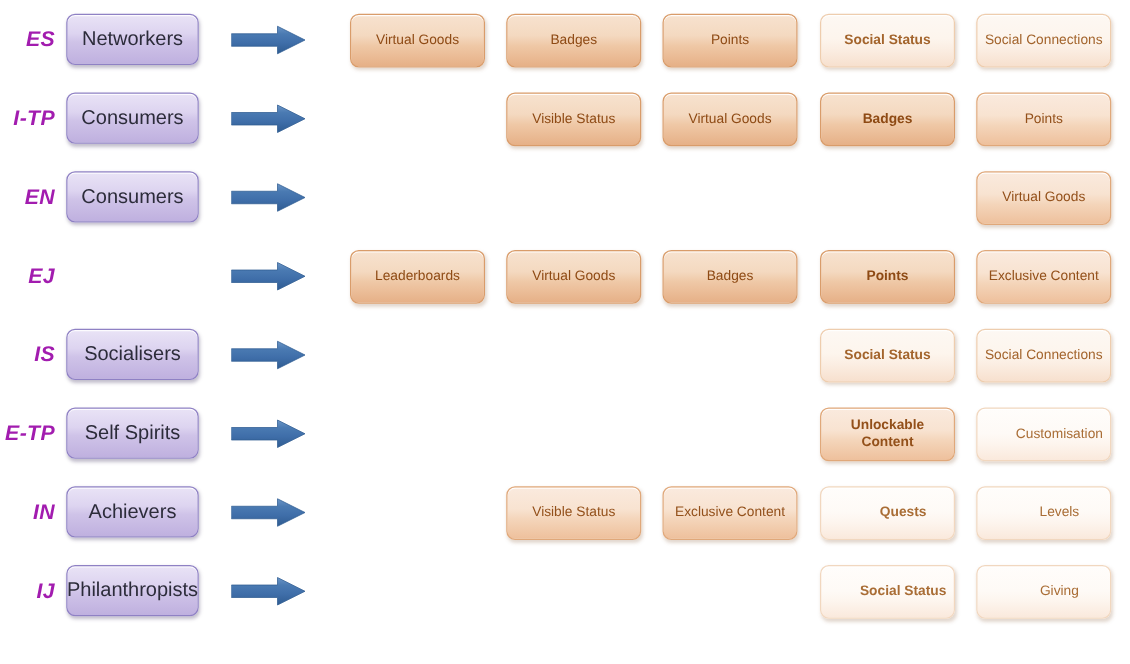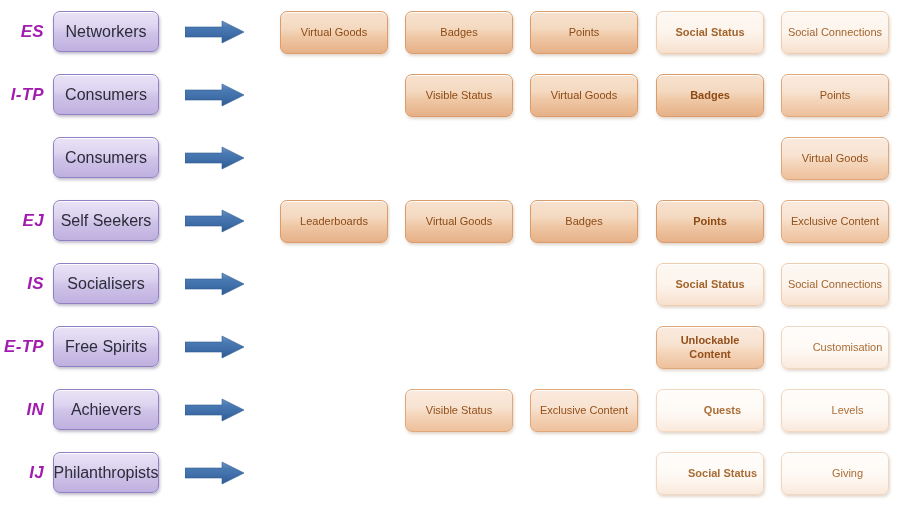--- a/index.html
+++ b/index.html
@@ -175,37 +175,37 @@
             </linearGradient>
           </defs>
           <path d="M0 7 L37 7 L37 1 L59 12 L37 23 L37 17 L0 17 Z" fill="url(#agrad)" stroke="#2f5c91" stroke-width="0.6"></path>
         </svg></div>
       <div class="perk col-2 shade-1">Visible Status</div>
       <div class="perk col-3 shade-1">Virtual Goods</div>
       <div class="perk col-4 shade-1">Badges</div>
       <div class="perk col-5 shade-2">Points</div>
     </div>
     <div class="row" style="top: 126px;">
+      <div class="code-label">EN</div>
       <div class="type-box">Consumers</div>
       <div class="arrow"><svg width="60" height="24" viewBox="0 0 60 24">
           <defs>
             <linearGradient id="agrad" x1="0" y1="0" x2="0" y2="1">
               <stop offset="0%" stop-color="#6b95c6"></stop>
               <stop offset="28%" stop-color="#4a7ab2"></stop>
               <stop offset="60%" stop-color="#3f6ea9"></stop>
               <stop offset="100%" stop-color="#2f5c91"></stop>
             </linearGradient>
           </defs>
           <path d="M0 7 L37 7 L37 1 L59 12 L37 23 L37 17 L0 17 Z" fill="url(#agrad)" stroke="#2f5c91" stroke-width="0.6"></path>
         </svg></div>
       <div class="perk col-5 shade-2">Virtual Goods</div>
     </div>
     <div class="row" style="top: 189px; padding-left: 44px;">
       <div class="code-label">EJ</div>
-      <div class="type-box">Self Seekers</div>
       <div class="arrow"><svg width="60" height="24" viewBox="0 0 60 24">
           <defs>
             <linearGradient id="agrad" x1="0" y1="0" x2="0" y2="1">
               <stop offset="0%" stop-color="#6b95c6"></stop>
               <stop offset="28%" stop-color="#4a7ab2"></stop>
               <stop offset="60%" stop-color="#3f6ea9"></stop>
               <stop offset="100%" stop-color="#2f5c91"></stop>
             </linearGradient>
           </defs>
           <path d="M0 7 L37 7 L37 1 L59 12 L37 23 L37 17 L0 17 Z" fill="url(#agrad)" stroke="#2f5c91" stroke-width="0.6"></path>
@@ -228,21 +228,21 @@
               <stop offset="100%" stop-color="#2f5c91"></stop>
             </linearGradient>
           </defs>
           <path d="M0 7 L37 7 L37 1 L59 12 L37 23 L37 17 L0 17 Z" fill="url(#agrad)" stroke="#2f5c91" stroke-width="0.6"></path>
         </svg></div>
       <div class="perk col-4 shade-4">Social Status</div>
       <div class="perk col-5 shade-4">Social Connections</div>
     </div>
     <div class="row" style="top: 315px;">
       <div class="code-label">E-TP</div>
-      <div class="type-box">Free Spirits</div>
+      <div class="type-box">Self Spirits</div>
       <div class="arrow"><svg width="60" height="24" viewBox="0 0 60 24">
           <defs>
             <linearGradient id="agrad" x1="0" y1="0" x2="0" y2="1">
               <stop offset="0%" stop-color="#6b95c6"></stop>
               <stop offset="28%" stop-color="#4a7ab2"></stop>
               <stop offset="60%" stop-color="#3f6ea9"></stop>
               <stop offset="100%" stop-color="#2f5c91"></stop>
             </linearGradient>
           </defs>
           <path d="M0 7 L37 7 L37 1 L59 12 L37 23 L37 17 L0 17 Z" fill="url(#agrad)" stroke="#2f5c91" stroke-width="0.6"></path>

